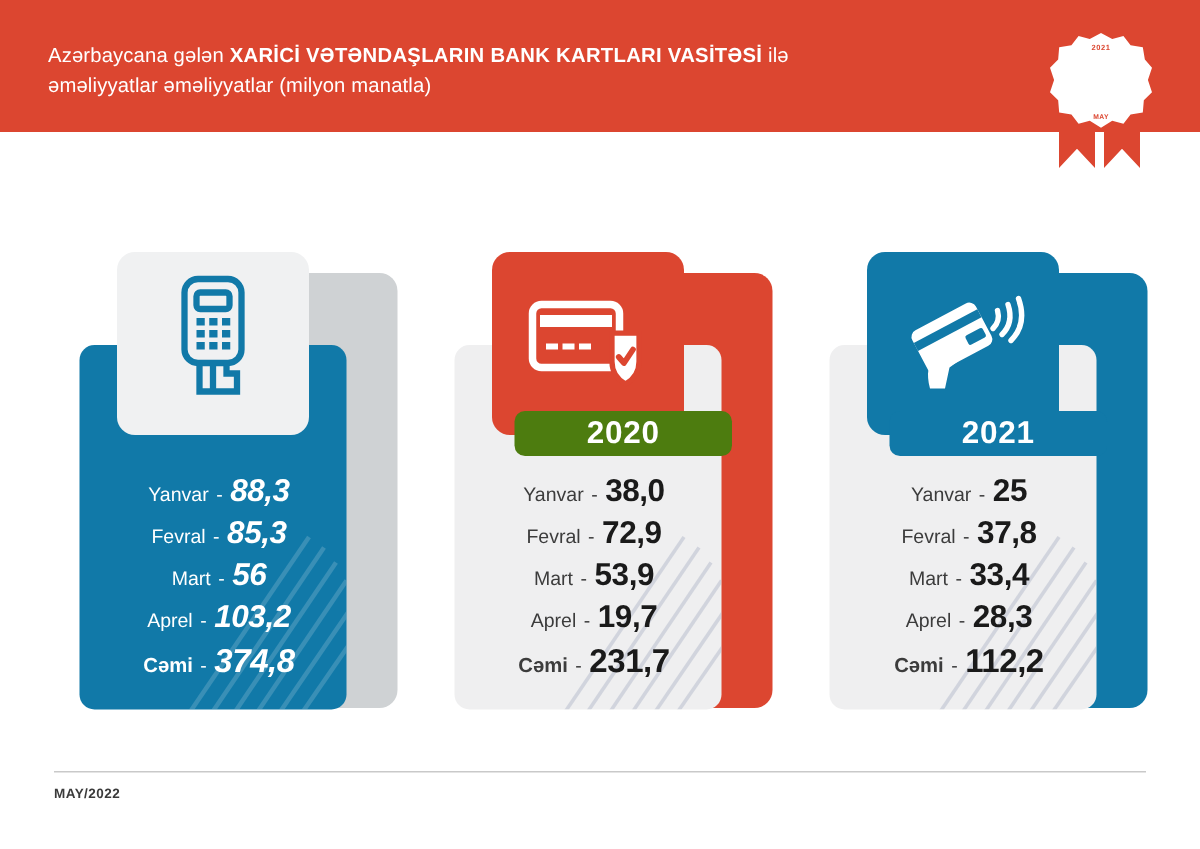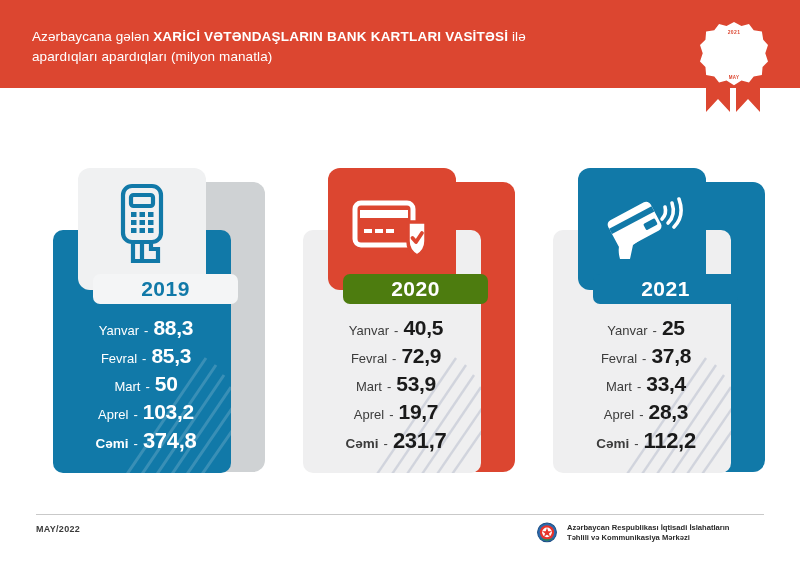--- a/index.html
+++ b/index.html
@@ -90,21 +90,21 @@
     pointer-events:none;
   }
 
   
   .card1 .shadow-block{left:105px;top:14px;width:120px;height:290px;background:#cfd2d4;}
   .card1 .body-block{left:13px;top:62px;width:178px;height:243px;background:#1179a8;}
   .card1 .icon-panel{left:38px;top:0px;width:128px;height:122px;background:#f0f1f2;}
   .card1 .year-pill{left:53px;top:106px;width:145px;height:30px;background:#f4f5f6;color:#1179a8;}
   .card1 .rows{top:148px;padding-right:18px;}
   .card1 .lbl,.card1 .dash{color:#ffffff;}
-  .card1 .val{color:#ffffff;}
+  .card1 .val{color:#ffffff;font-style:italic;}
 
   
   .card2 .shadow-block{left:105px;top:14px;width:120px;height:290px;background:#dc4630;}
   .card2 .body-block{left:13px;top:62px;width:178px;height:243px;background:#efeff0;}
   .card2 .icon-panel{left:38px;top:0px;width:128px;height:122px;background:#dc4630;}
   .card2 .year-pill{left:53px;top:106px;width:145px;height:30px;background:#4d7c0f;color:#ffffff;}
   .card2 .rows{top:148px;padding-right:18px;}
   .card2 .lbl,.card2 .dash{color:#3c3c3c;}
   .card2 .val{color:#1a1a1a;}
 
@@ -132,21 +132,21 @@
   .org-text{font-size:7.6px;line-height:10.5px;color:#2b2b2b;font-weight:bold;}
 </style>
 </head>
 <body>
 
 <div class="page">
 
   <div class="header">
     <div class="header-title">
       <span>Azərbaycana gələn </span><span class="b">XARİCİ VƏTƏNDAŞLARIN BANK KARTLARI VASİTƏSİ</span><span> ilə</span><br>
-      <span>apardıqları apardıqları (milyon manatla)</span>
+      <span>əməliyyatlar əməliyyatlar (milyon manatla)</span>
     </div>
 
     <div class="badge-wrap">
       <div class="badge-ribbon"></div>
       <div class="badge-seal"></div>
       <div class="badge-year">2021</div>
       <div class="badge-l1">İXRAC</div>
       <div class="badge-l2">İCMALI</div>
       <div class="badge-may">MAY</div>
     </div>
@@ -178,38 +178,35 @@
             <rect x="28.5" y="37" width="5.5" height="5"></rect>
             <rect x="37" y="37" width="5.5" height="5"></rect>
           <rect x="20" y="45" width="5.5" height="5"></rect>
             <rect x="28.5" y="45" width="5.5" height="5"></rect>
             <rect x="37" y="45" width="5.5" height="5"></rect>
         </g>
         <path d="M22 59 L22 78 L47 78 L47 66 L40 66 L40 59"></path>
         <line x1="31" y1="59" x2="31" y2="78"></line>
       </svg>
     </div>
-    <div class="year-pill">
-      <span>2019</span>
-    </div>
     <div class="rows">
       <div class="row">
         <span class="lbl">Yanvar</span>
         <span class="dash">-</span>
         <span class="val">88,3</span>
       </div>
       <div class="row">
         <span class="lbl">Fevral</span>
         <span class="dash">-</span>
         <span class="val">85,3</span>
       </div>
       <div class="row">
         <span class="lbl">Mart</span>
         <span class="dash">-</span>
-        <span class="val">50</span>
+        <span class="val">56</span>
       </div>
       <div class="row">
         <span class="lbl">Aprel</span>
         <span class="dash">-</span>
         <span class="val">103,2</span>
       </div>
       <div class="row total">
         <span class="lbl">Cəmi</span>
         <span class="dash">-</span>
         <span class="val">374,8</span>
@@ -245,21 +242,21 @@
         <path d="M60.5 40 L64 44 L70 35" stroke="#dc4630" stroke-width="3.8" stroke-linecap="round" stroke-linejoin="round" fill="none"></path>
       </svg>
     </div>
     <div class="year-pill">
       <span>2020</span>
     </div>
     <div class="rows">
       <div class="row">
         <span class="lbl">Yanvar</span>
         <span class="dash">-</span>
-        <span class="val">40,5</span>
+        <span class="val">38,0</span>
       </div>
       <div class="row">
         <span class="lbl">Fevral</span>
         <span class="dash">-</span>
         <span class="val">72,9</span>
       </div>
       <div class="row">
         <span class="lbl">Mart</span>
         <span class="dash">-</span>
         <span class="val">53,9</span>
@@ -333,28 +330,14 @@
       <div class="row total">
         <span class="lbl">Cəmi</span>
         <span class="dash">-</span>
         <span class="val">112,2</span>
       </div>
     </div>
   </div>
 
   <div class="footer-rule"></div>
   <div class="footer-date">MAY/2022</div>
-  <div class="footer-org">
-    <svg class="org-emblem" viewBox="0 0 40 40">
-      <circle cx="20" cy="19" r="14.5" fill="#2a6bb0"></circle>
-      <circle cx="20" cy="19" r="11" fill="#e8342a"></circle>
-      <circle cx="20" cy="19" r="7.5" fill="#ffffff"></circle>
-      <path d="M20 12 L21.9 17.3 L27.4 17.3 L23 20.6 L24.7 25.9 L20 22.7 L15.3 25.9 L17 20.6 L12.6 17.3 L18.1 17.3 Z" fill="#e8342a"></path>
-      <path d="M8 27 Q20 37 32 27 Q20 33 8 27 Z" fill="#2d8a3e"></path>
-      <circle cx="20" cy="19" r="14.5" fill="none" stroke="#1c4f85" stroke-width="1.6"></circle>
-    </svg>
-    <div class="org-text">
-      <div>Azərbaycan Respublikası İqtisadi İslahatların</div>
-      <div>Təhlili və Kommunikasiya Mərkəzi</div>
-    </div>
-  </div>
 
 </div>
 
 </body></html>

